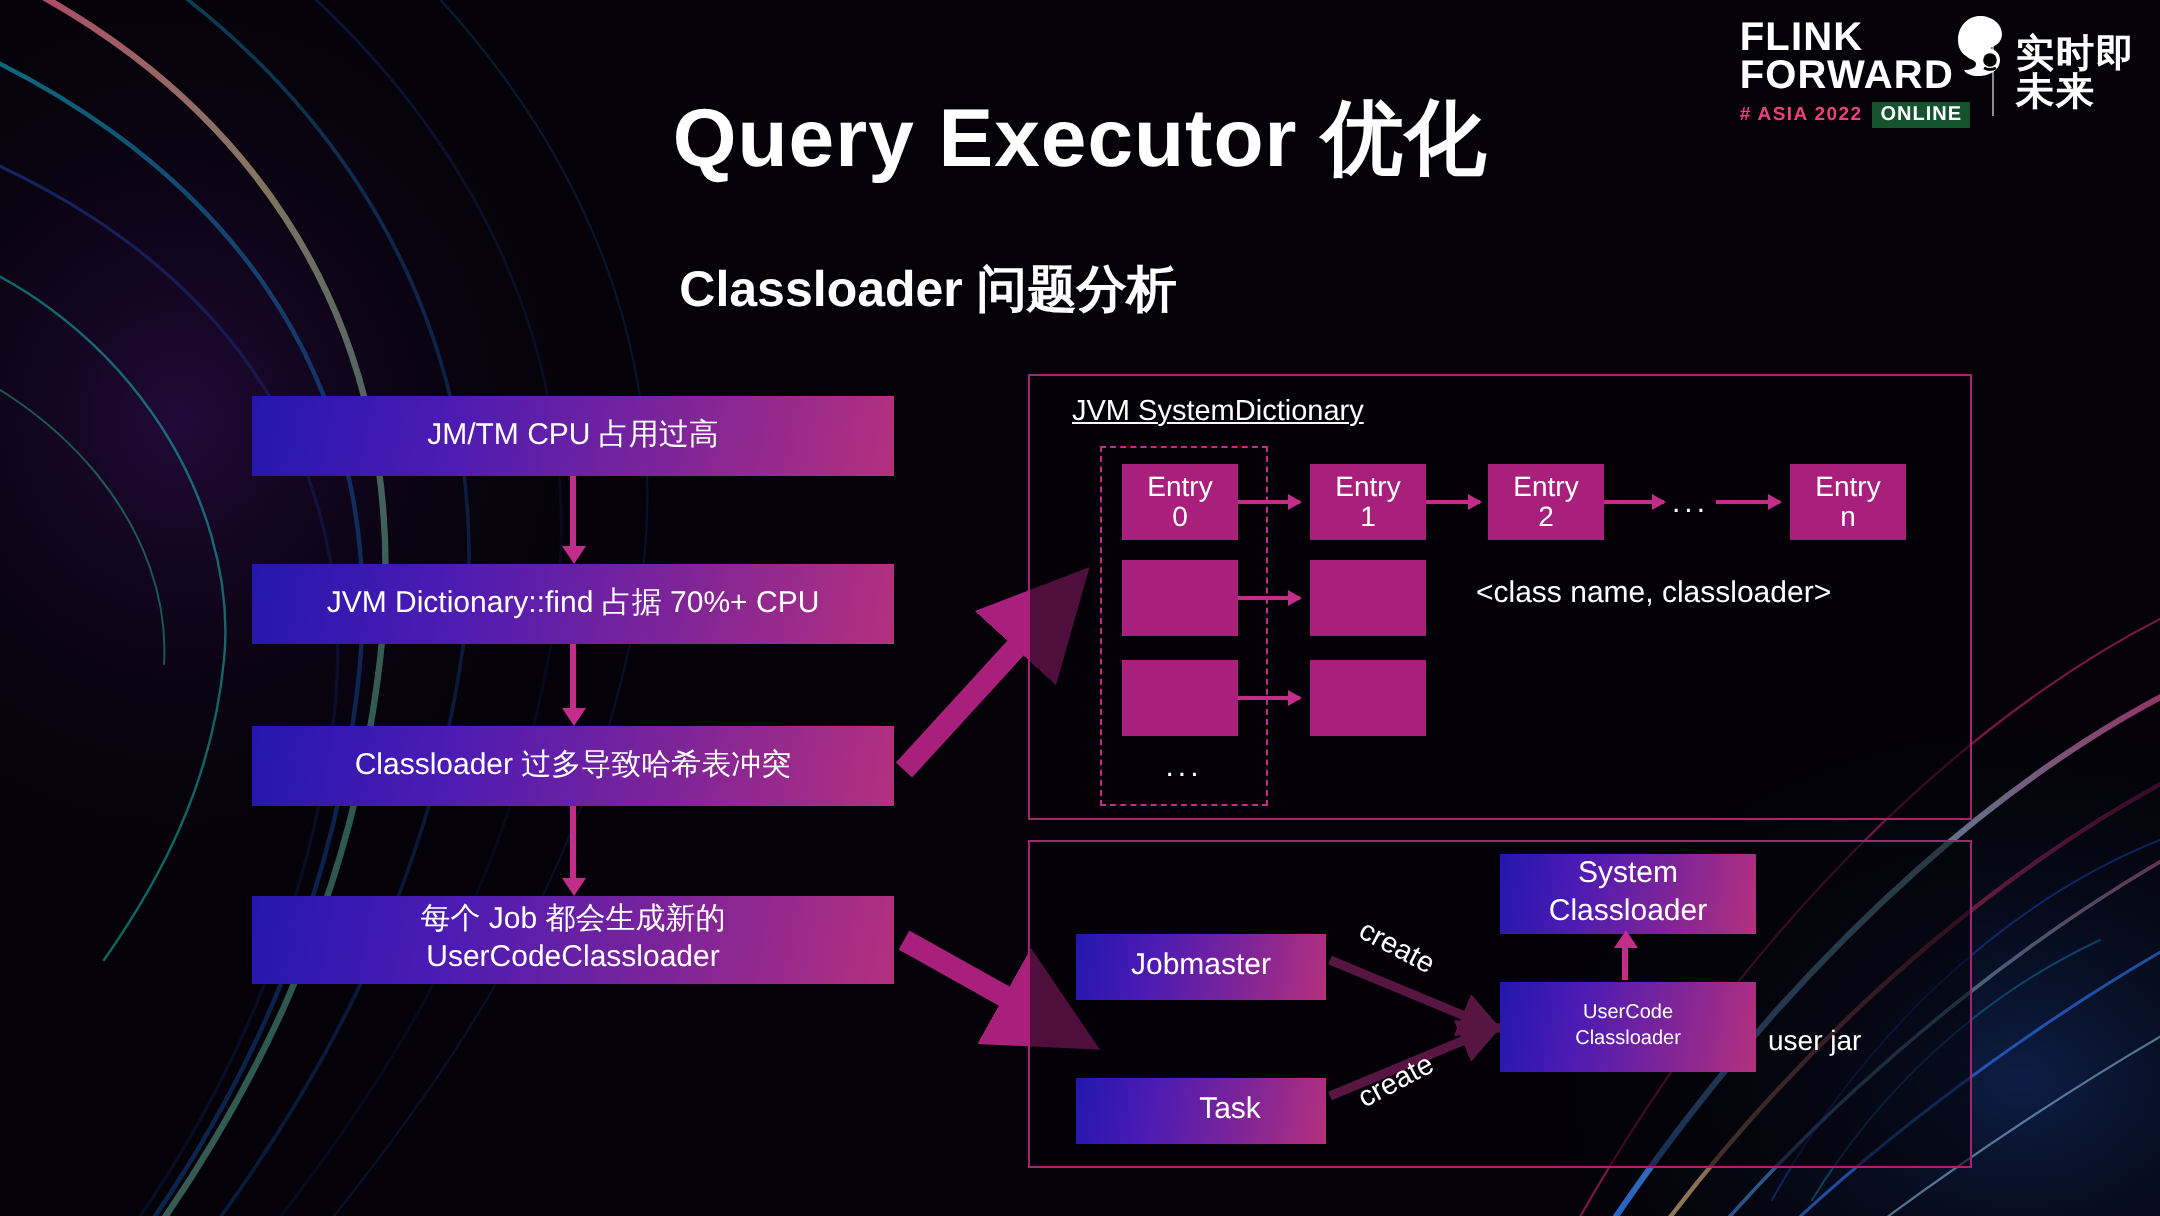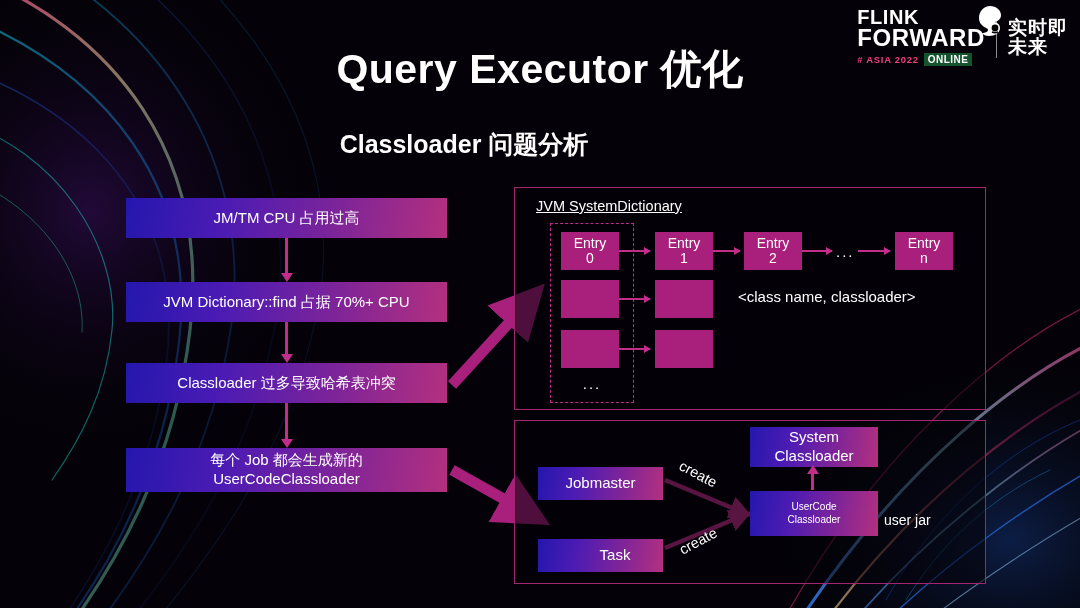--- a/index.html
+++ b/index.html
@@ -25,21 +25,21 @@
     position: absolute; top: 8px; right: 12px;
     display: flex; align-items: center; gap: 11px;
     height: 58px;
   }
   .logo-left { display: flex; flex-direction: column; align-items: flex-start; position: relative; }
   .logo-word {
     color: #fff; font-weight: bold; letter-spacing: .6px;
     line-height: .95;
   }
   .logo-flink { font-size: 20px; }
-  .logo-forward { font-size: 24px; }
+  .logo-forward { font-size: 20px; }
   .logo-sub { display: flex; align-items: center; gap: 5px; margin-top: 3px; }
   .logo-asia { color: #ef3f7d; font-size: 9.5px; font-weight: bold; letter-spacing: .7px; }
   .logo-online {
     background: #14532d; color: #fff; font-size: 10px; font-weight: bold;
     padding: 1px 4px; letter-spacing: .5px;
   }
   .squirrel { position: absolute; right: -20px; top: -4px; }
   .logo-div { width: 1px; height: 42px; background: #8c8c8c; }
   .logo-cn {
     color: #fff; font-size: 19px; font-weight: bold; line-height: 1.02;

